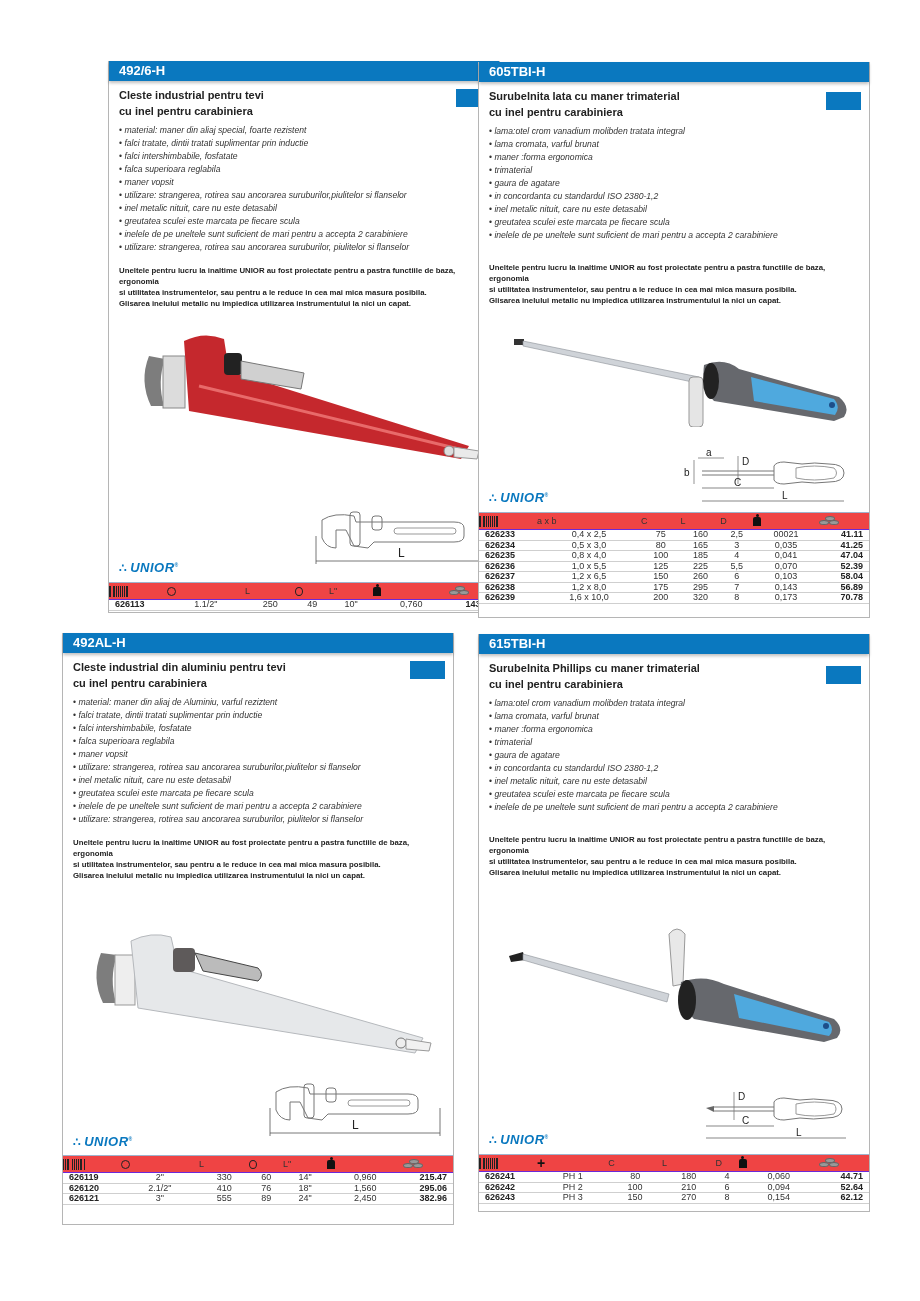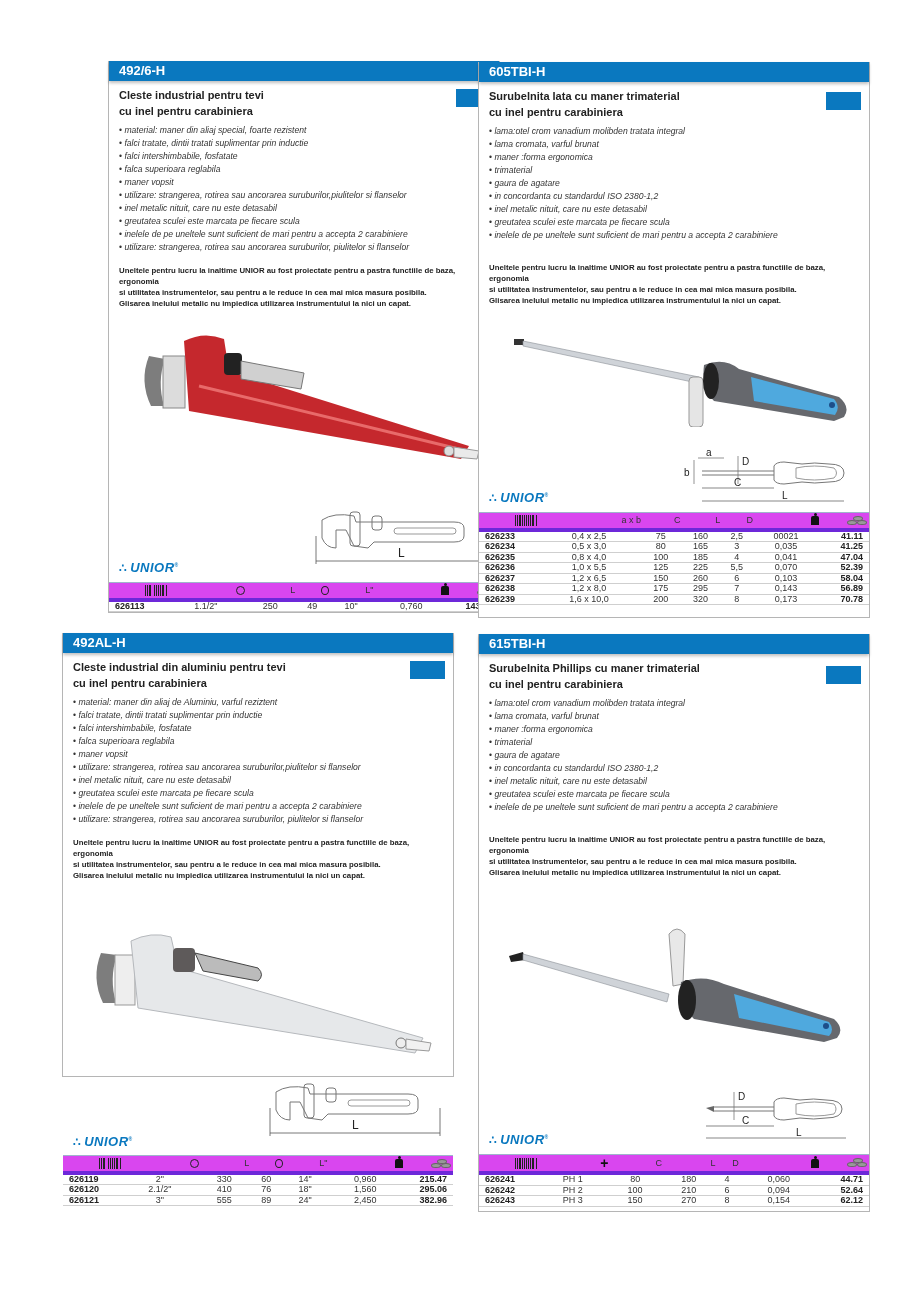--- a/index.html
+++ b/index.html
@@ -10,21 +10,21 @@
   .title { font-weight: bold; font-size: 11px; line-height: 16px; color: #222; }
   .blue-box { position: absolute; right: 8px; top: 8px; width: 35px; height: 18px; background: #0a78bf; }
   .bullets { list-style: none; padding: 5px 10px 0 10px; }
   .bullets li { font-style: italic; font-size: 8.6px; line-height: 13px; color: #333; }
   .bullets li::before { content: "• "; font-style: normal; }
   .note { padding: 11px 10px 0 10px; font-weight: bold; font-size: 7.8px; line-height: 11px; color: #222; }
   .logo { position: absolute; left: 10px; font-weight: bold; font-style: italic; font-size: 13px; color: #0a78bf; letter-spacing: 0.5px; }
   .logo .mark { font-style: normal; font-size: 12px; margin-right: 3px; }
   .logo sup { font-size: 5px; font-style: normal; }
   table.spec { position: absolute; left: 0; width: 100%; border-collapse: collapse; font-size: 9px; }
-  table.spec th { background: #d946ef; height: 17px; font-weight: normal; color: #333; text-align: right; border-top: 1px solid #9fb3cc; border-bottom: 4px solid #6d28d9; }
+  table.spec th { background: #ef4444; height: 17px; font-weight: normal; color: #333; text-align: left; border-top: 1px solid #9fb3cc; border-bottom: 1px solid #6d28d9; }
   table.spec td { height: 9.5px; line-height: 9.5px; text-align: center; color: #333; border-bottom: 1px solid #cfcfcf; }
   table.spec td.code { text-align: left; padding-left: 6px; font-weight: bold; color: #222; }
   table.spec td.price { text-align: right; padding-right: 6px; font-weight: bold; color: #222; }
   .barcode { display: inline-block; width: 22px; height: 11px; background: repeating-linear-gradient(90deg, #222 0 1.5px, transparent 1.5px 2.5px, #222 2.5px 3.2px, transparent 3.2px 4.3px); vertical-align: middle; }
   .weight-icon { display: inline-block; width: 8px; height: 9px; background: #111; border-radius: 2px 2px 0 0; position: relative; vertical-align: middle; }
   .weight-icon::before { content: ""; position: absolute; left: 2.5px; top: -3px; width: 3px; height: 3px; background: #111; border-radius: 50%; }
   .coins-icon { display: inline-block; position: relative; width: 22px; height: 10px; vertical-align: middle; }
   .coins-icon i { position: absolute; width: 10px; height: 5px; border-radius: 50%; background: #999; border: 1px solid #666; }
   .ring-icon { display: inline-block; width: 8px; height: 9px; border: 1.4px solid #222; border-radius: 50%; vertical-align: middle; }
   .pipe-icon { display: inline-block; width: 9px; height: 9px; border: 1.4px solid #222; border-radius: 50%; vertical-align: middle; font-size: 5px; line-height: 6px; font-weight: bold; }
@@ -236,21 +236,21 @@
         <td>200</td>
         <td>320</td>
         <td>8</td>
         <td>0,173</td>
         <td class="price">70.78</td>
       </tr>
     </tbody>
   </table>
 </section>
 
-<section class="panel" style="left:62px; top:633px; height:444px;">
+<section class="panel" style="left:62px; top:633px; height:592px;">
   <div class="panel-head">492AL-H</div>
   <div class="title-row">
     <div class="title">
       <div>Cleste industrial din aluminiu pentru tevi</div>
       <div>cu inel pentru carabiniera</div>
     </div>
     <div class="blue-box"></div>
   </div>
   <ul class="bullets">
     <li>material: maner din aliaj de Aluminiu, varful reziztent</li>

